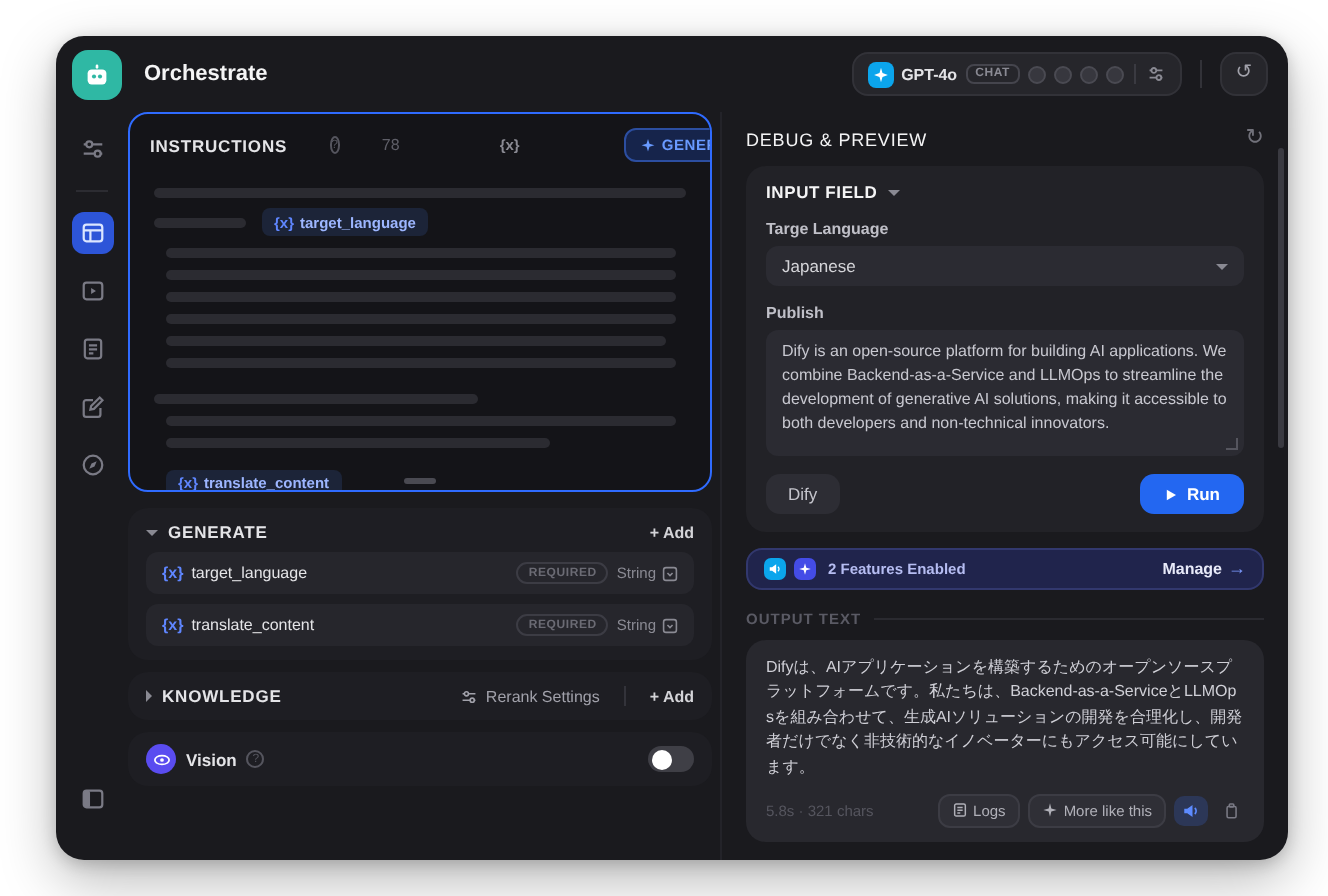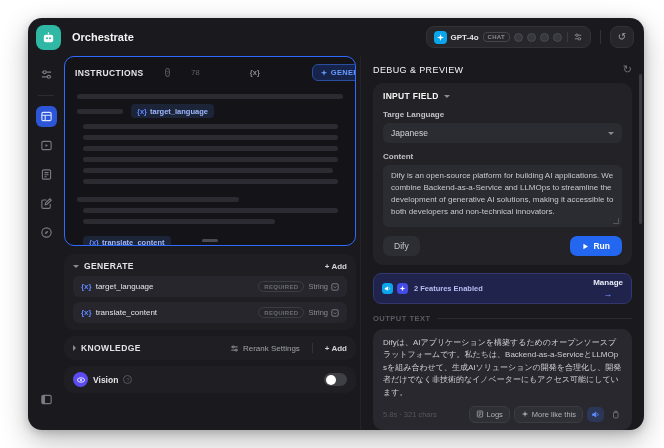--- a/index.html
+++ b/index.html
@@ -111,21 +111,21 @@
   .btn-row { display: flex; align-items: center; margin-top: 9px; }
   .clear-btn { background: #2d2d34; border-radius: 7px; padding: 5px 11px; font-size: 8.5px; color: #c5c5cc; }
   .run-btn { margin-left: auto; display: flex; align-items: center; gap: 4px; background: #2367f1;
     border-radius: 7px; padding: 5px 12px; font-size: 8.5px; font-weight: bold; color: #fff; }
   .features-bar { display: flex; align-items: center; gap: 4px; background: #20244c;
     border: 1px solid #32386e; border-radius: 8px; margin-top: 8px; padding: 4px 8px; }
   .feat-icon { width: 11px; height: 11px; border-radius: 3.5px; display: flex;
     align-items: center; justify-content: center; }
   .features-label { font-size: 7.5px; color: #b6bdf2; margin-left: 2px; font-weight: bold; }
   .manage { margin-left: auto; display: flex; align-items: center; gap: 3px;
-    font-size: 8px; font-weight: bold; color: #e8eaf9; flex-direction: column; }
+    font-size: 8px; font-weight: bold; color: #e8eaf9; }
   .manage .arr { color: #7c9aff; font-size: 9px; line-height: 1; }
   .output-hdr { display: flex; align-items: center; gap: 6px; margin-top: 10px; }
   .output-title { font-size: 7.5px; font-weight: bold; color: #5a5a64; letter-spacing: .5px; }
   .output-line { flex: 1; height: 1px; background: #2a2a30; }
   .output-bubble { background: #28282e; border-radius: 10px; margin-top: 6px; padding: 8px 10px 7px; }
   .output-text { font-size: 8px; line-height: 1.55; color: #cfcfd6; word-break: break-all; }
   .output-footer { display: flex; align-items: center; margin-top: 7px; }
   .stats { font-size: 7.5px; color: #55555e; }
   .out-btns { margin-left: auto; display: flex; align-items: center; gap: 4px; }
   .pill-btn { display: flex; align-items: center; gap: 3px; background: #2f2f36;
@@ -356,21 +356,21 @@
           <span>INPUT FIELD</span>
           <span class="car-d"></span>
         </div>
 
         <div class="fld-label">Targe Language</div>
         <div class="select">
           <span>Japanese</span>
           <span class="car-d"></span>
         </div>
 
-        <div class="fld-label">Content</div>
+        <div class="fld-label">Publish</div>
         <div class="ta-wrap">
           <textarea class="content" spellcheck="false" style="">Dify is an open-source platform for building AI applications. We combine Backend-as-a-Service and LLMOps to streamline the development of generative AI solutions, making it accessible to both developers and non-technical innovators.</textarea>
           <span class="resize-grip"></span>
         </div>
 
         <div class="btn-row">
           <button class="clear-btn" style="border:none">Dify</button>
           <button class="run-btn" style="border:none">
             <svg width="7" height="7" viewBox="0 0 10 10">
               <path d="M2 1.2 8.6 5 2 8.8Z" fill="#fff"></path>

